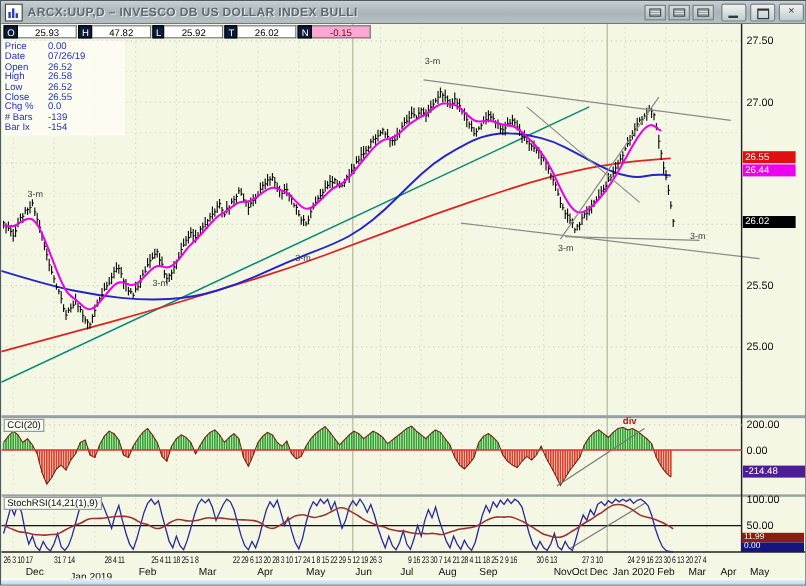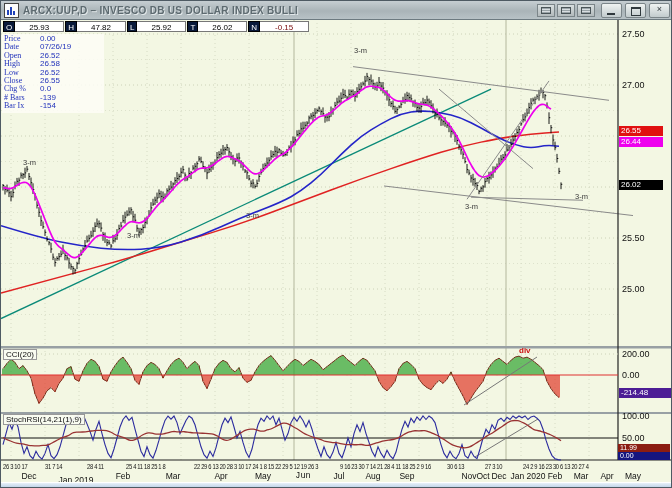--- a/index.html
+++ b/index.html
@@ -25,26 +25,26 @@
     font-size:9px;line-height:11px;text-align:center;color:#30393d;}
   .winbtn .mingl{position:absolute;left:5px;bottom:2px;width:8px;height:2px;background:#30393d;}
   .winbtn .maxgl{position:absolute;left:5px;top:3px;width:8px;height:6px;border:1px solid #30393d;
     border-top-width:2px;}
   
   #quotebar{position:absolute;left:2px;top:20px;display:flex;height:11px;}
   .qlab{background:#0a1a3a;color:#fff;font-size:8px;line-height:11px;padding:0 2px;
     border:1px solid #000;}
   .qval{background:#fff;color:#000;font-size:8px;line-height:11px;width:44px;
     text-align:center;padding:0 2px;border:1px solid #777;border-left:none;margin-right:1px;}
-  .qval.neg{background:#ffffff;color:#7a0c0c;}
+  .qval.neg{background:#f9a8d4;color:#7a0c0c;}
   
   #datapanel{position:absolute;left:1px;top:33px;width:100px;background:rgba(253,253,246,.85);
     font-size:8px;color:#2233bb;line-height:8.4px;padding:1px 0 2px 2px;}
   .drow{white-space:nowrap;}
-  .drow .dl{display:inline-block;width:36px;font-family:Liberation Serif, serif;}
+  .drow .dl{display:inline-block;width:36px;}
   
   .ytick{position:absolute;left:621px;font-size:9px;color:#111;}
   .ytag{position:absolute;left:618px;width:42px;height:10px;font-size:8px;line-height:10px;
     color:#fff;padding-left:2px;}
   .ptag{position:absolute;left:617px;font-size:7px;line-height:8px;color:#fff;padding-left:2px;width:50px;}
   .paneltag{position:absolute;left:2px;font-size:8px;color:#111;background:rgba(250,252,242,.9);
     border:1px solid #999;padding:0 2px;line-height:9px;}
   
   .daygrp{position:absolute;font-size:8px;color:#111;white-space:nowrap;
     transform:scaleX(.72);transform-origin:left top;letter-spacing:-.4px;}
@@ -1044,21 +1044,21 @@
       <div class="daygrp" style="left: 339px; top: 461px;">9 16 23 30 7 14 21 28 4 11 18 25 2 9 16</div>
       <div class="daygrp" style="left: 446px; top: 461px;">30 6 13</div>
       <div class="daygrp" style="left: 484px; top: 461px;">27 3 10</div>
       <div class="daygrp" style="left: 522px; top: 461px;">24 2 9 16 23 30 6 13 20 27 4</div>
       <div class="month" style="left: 28px; top: 470px;">Dec</div>
       <div class="month" style="left: 75px; top: 474px;">Jan 2019</div>
       <div class="month" style="left: 122px; top: 470px;">Feb</div>
       <div class="month" style="left: 172px; top: 470px;">Mar</div>
       <div class="month" style="left: 220px; top: 470px;">Apr</div>
       <div class="month" style="left: 262px; top: 470px;">May</div>
-      <div class="month" style="left: 302px; top: 470px; font-family: Liberation Mono, monospace;">Jun</div>
+      <div class="month" style="left: 302px; top: 470px;">Jun</div>
       <div class="month" style="left: 338px; top: 470px;">Jul</div>
       <div class="month" style="left: 372px; top: 470px;">Aug</div>
       <div class="month" style="left: 406px; top: 470px;">Sep</div>
       <div class="month" style="left: 438px; top: 470px; margin-left: 44px;">Oct</div>
       <div class="month" style="left: 468px; top: 470px;">Nov</div>
       <div class="month" style="left: 498px; top: 470px;">Dec</div>
       <div class="month" style="left: 527px; top: 470px;">Jan 2020</div>
       <div class="month" style="left: 554px; top: 470px;">Feb</div>
       <div class="month" style="left: 580px; top: 470px;">Mar</div>
       <div class="month" style="left: 606px; top: 470px;">Apr</div>

